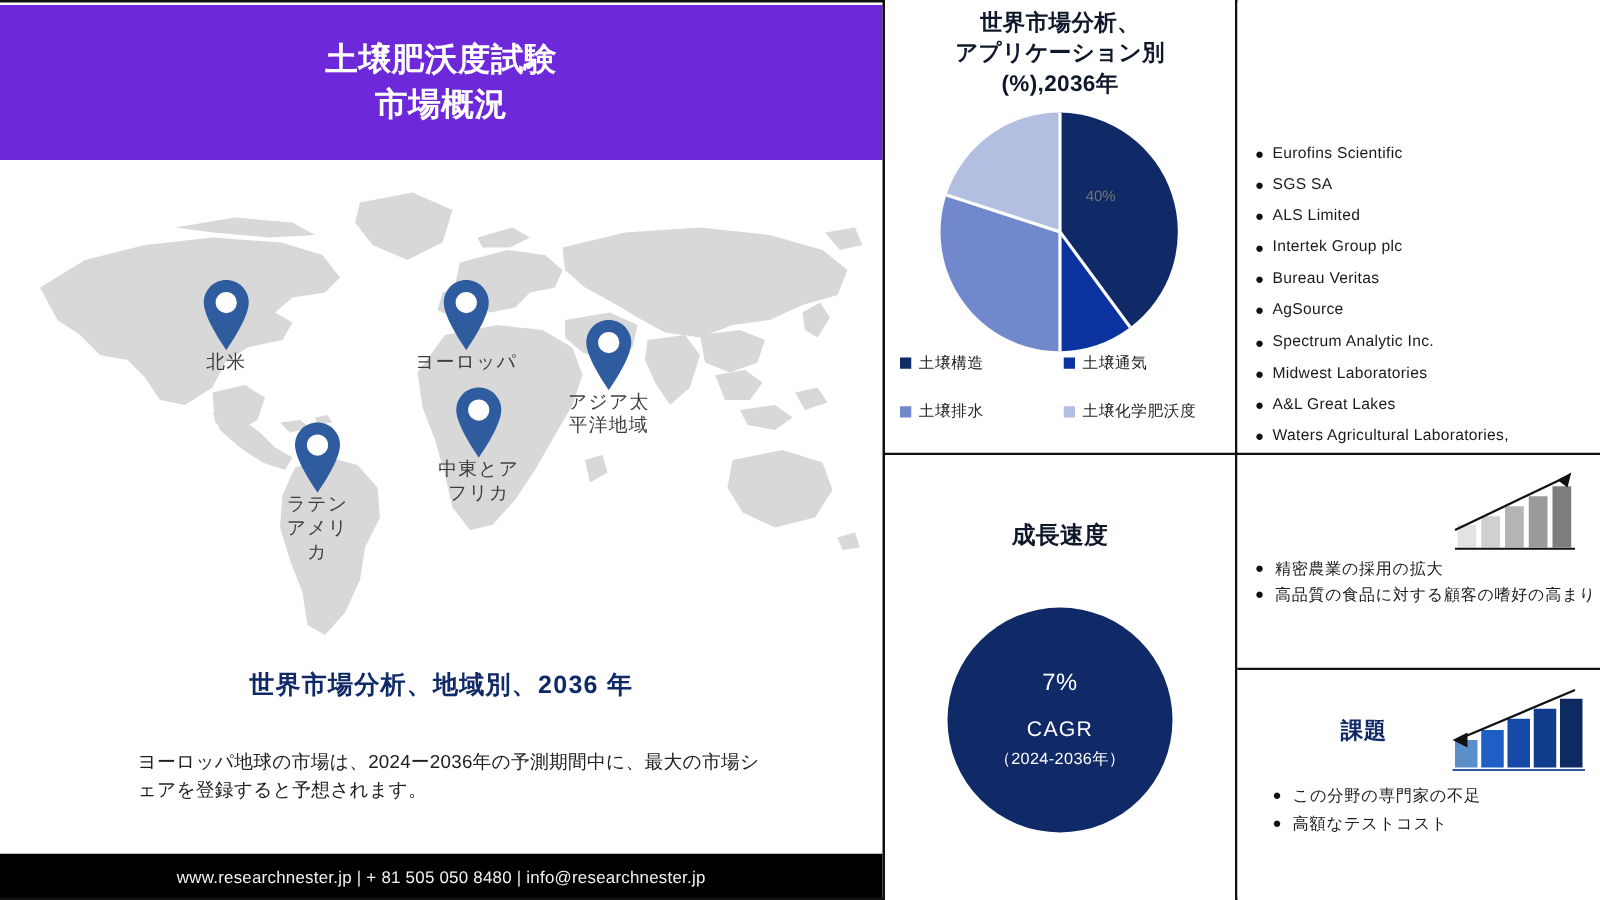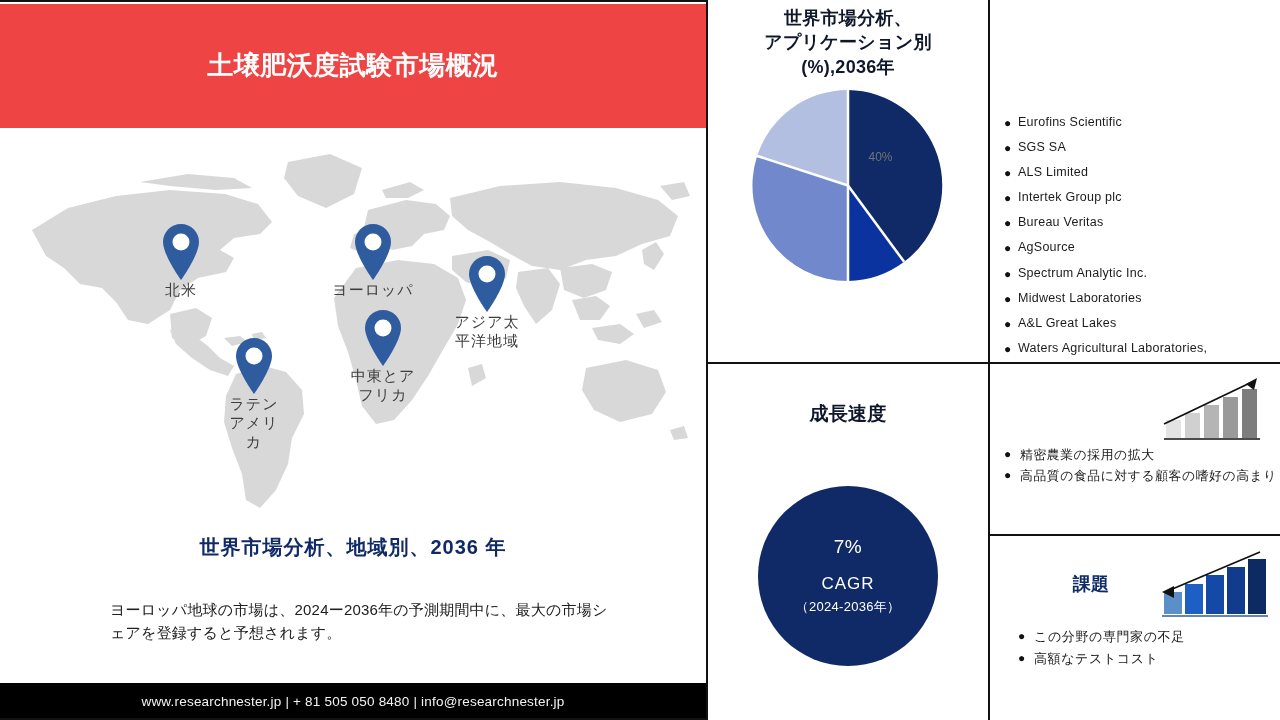--- a/index.html
+++ b/index.html
@@ -3,22 +3,22 @@
 <meta charset="utf-8">
 <style>
   html,body{margin:0;padding:0;background:#ffffff;}
   body{width:1280px;height:720px;overflow:hidden;
        font-family:"Liberation Sans","DejaVu Sans",sans-serif;
        color:#1a1a1a;}
   .page{position:relative;width:1280px;height:720px;background:#fff;}
 
   
   .left-col{position:absolute;left:0;top:0;width:706px;height:720px;background:#fff;}
-  .header-band{position:absolute;left:0;top:4px;width:706px;height:124px;background:#ef4444;
-       display:flex;flex-direction:row;align-items:center;justify-content:center;}
+  .header-band{position:absolute;left:0;top:4px;width:706px;height:124px;background:#6d28d9;
+       display:flex;flex-direction:column;align-items:center;justify-content:center;}
   .header-band .ttl{color:#ffffff;font-weight:bold;font-size:26px;line-height:1.38;
        text-align:center;letter-spacing:.5px;}
 
   .map-wrap{position:absolute;left:0;top:128px;width:706px;height:400px;}
   .map-svg{position:absolute;left:20px;top:10px;width:670px;height:380px;}
 
   .pin{position:absolute;width:42px;height:60px;}
   .pin svg{display:block;width:42px;height:60px;}
   .pin-label{position:absolute;top:58px;left:50%;transform:translateX(-50%);
       white-space:nowrap;text-align:center;font-size:15px;color:#3d3d3d;line-height:1.28;
@@ -55,21 +55,21 @@
   .players-panel{position:absolute;left:990px;top:0;width:290px;height:362px;background:#fff;}
   .players-title{position:absolute;left:14px;top:6px;width:262px;}
   .players-list{position:absolute;left:6px;top:116px;width:278px;margin:0;padding:0 0 0 22px;
       list-style:none;}
   .players-list li{position:relative;font-size:12.5px;color:#1b1b1b;line-height:1.0;
       margin-bottom:12.6px;letter-spacing:.25px;}
   .players-list li .bullet{position:absolute;left:-14px;top:1px;font-size:12px;color:#111;}
 
   
   .cagr-panel{position:absolute;left:708px;top:364px;width:280px;height:356px;background:#fff;}
-  .cagr-title{position:absolute;left:10px;top:37px;width:260px;font-size:19px;}
+  .cagr-title{position:absolute;left:10px;top:52px;width:260px;font-size:19px;}
   .cagr-circle{position:absolute;left:50%;top:122px;transform:translateX(-50%);
       width:180px;height:180px;border-radius:50%;background:#0f2a66;
       display:flex;flex-direction:column;align-items:center;justify-content:center;color:#fff;}
   .cagr-circle .v{font-size:19px;margin-bottom:16px;letter-spacing:.5px;}
   .cagr-circle .c{font-size:17px;letter-spacing:1px;}
   .cagr-circle .p{font-size:13px;margin-top:4px;letter-spacing:.3px;}
 
   
   .growth-panel{position:absolute;left:990px;top:364px;width:290px;height:170px;background:#fff;}
   .chal-panel{position:absolute;left:990px;top:536px;width:290px;height:184px;background:#fff;}
@@ -227,20 +227,38 @@
         <g stroke="#ffffff" stroke-width="2.6" fill="none">
           <line x1="100" y1="100" x2="100" y2="2"></line>
           <line x1="100" y1="100" x2="157.6" y2="178.3"></line>
           <line x1="100" y1="100" x2="100" y2="198"></line>
           <line x1="100" y1="100" x2="6.8" y2="69.7"></line>
         </g>
       </svg>
       <div class="pie-pct">40%</div>
     </div>
 
+    <div class="legend">
+      <div class="lg">
+        <span class="swatch" style="background:#0f2a66;"></span>
+        <span>土壌構造</span>
+      </div>
+      <div class="lg">
+        <span class="swatch" style="background:#0a33a0;"></span>
+        <span>土壌通気</span>
+      </div>
+      <div class="lg">
+        <span class="swatch" style="background:#7189cc;"></span>
+        <span>土壌排水</span>
+      </div>
+      <div class="lg">
+        <span class="swatch" style="background:#b3bfe0;"></span>
+        <span>土壌化学肥沃度</span>
+      </div>
+    </div>
   </div>
 
   <div class="players-panel">
     <ul class="players-list">
       <li><span class="bullet">●</span><span>Eurofins Scientific</span></li>
       <li><span class="bullet">●</span><span>SGS SA</span></li>
       <li><span class="bullet">●</span><span>ALS Limited</span></li>
       <li><span class="bullet">●</span><span>Intertek Group plc</span></li>
       <li><span class="bullet">●</span><span>Bureau Veritas</span></li>
       <li><span class="bullet">●</span><span>AgSource</span></li>

